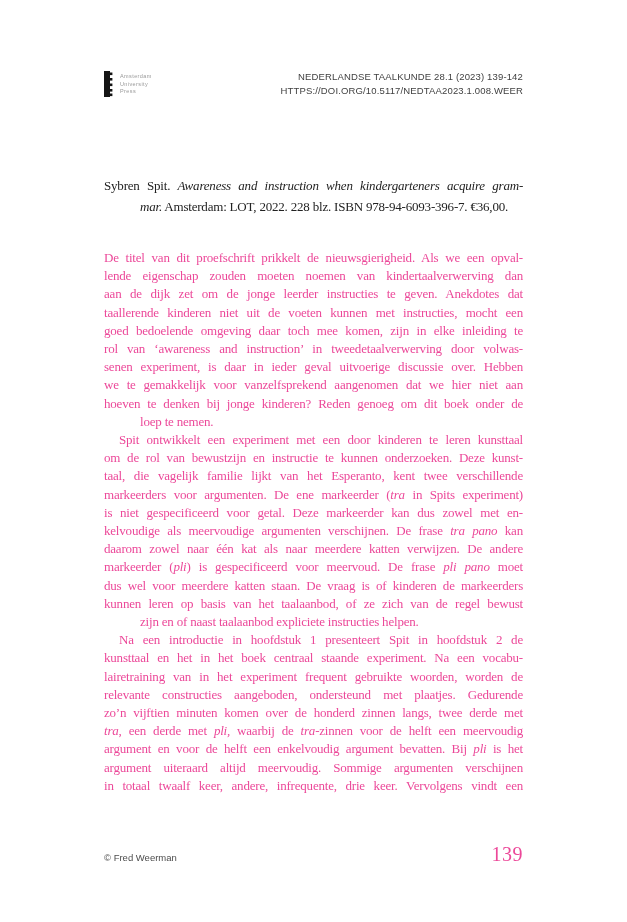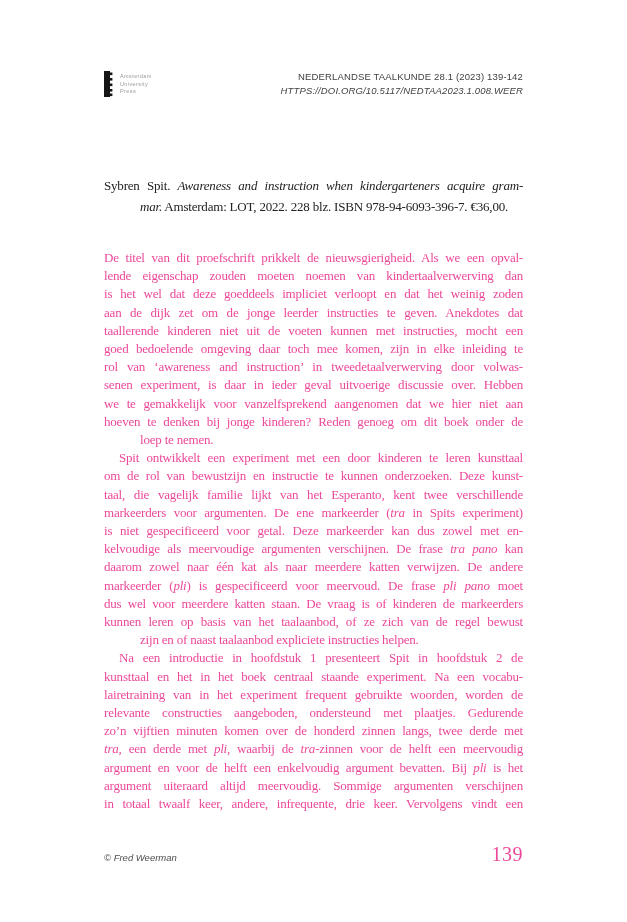--- a/index.html
+++ b/index.html
@@ -17,21 +17,21 @@
   .logo svg { display:block; }
   .logo-text {
     margin-left:7px; margin-top:2px;
     font-family:"Liberation Sans", sans-serif;
     font-size:5.5px; line-height:7.5px; color:#999999; letter-spacing:0.4px;
   }
   .header-right {
     text-align:right; font-family:"Liberation Sans", sans-serif;
     color:#414141; font-size:9.5px; line-height:14px; letter-spacing:0.15px;
   }
-  .doi-line { font-style:italic; }
+  .doi-line { }
 
   
   .citation {
     position:absolute; top:176px; left:104px; width:419px;
     font-size:13px; line-height:20.5px; color:#222222; letter-spacing:-0.2px;
   }
 
   
   .body-text {
     position:absolute; top:249px; left:104px; width:419px;
@@ -42,21 +42,21 @@
   .tlast { text-align-last:left;margin-left:36px; }
   .tindent { text-indent:15px; }
   .it { font-style:italic; }
 
   
   .footer {
     position:absolute; top:843px; left:104px; width:419px;
     display:flex; justify-content:space-between; align-items:baseline;
   }
   .copyright {
-    font-family:"Liberation Sans", sans-serif; font-size:9.5px; color:#4d4d4d;font-style:italic;
+    font-family:"Liberation Sans", sans-serif; font-size:9.5px; color:#4d4d4d;
   }
   .page-number { font-size:20px; color:#ec4899; letter-spacing:0.5px; }
 </style>
 </head>
 <body>
 
 <div class="page">
 
   <div class="header">
     <div class="logo">
@@ -83,21 +83,20 @@
   </div>
 
   <div class="citation">
       <div class="tline"><span>Sybren Spit. </span><span class="it">Awareness and instruction when kindergarteners acquire gram-</span></div>
       <div class="tline tlast"><span class="it">mar.</span><span> Amsterdam: LOT, 2022. 228 blz. ISBN 978-94-6093-396-7. €36,00.</span></div>
     </div>
 
   <div class="body-text">
       <div class="tline"><span>De titel van dit proefschrift prikkelt de nieuwsgierigheid. Als we een opval-</span></div>
       <div class="tline"><span>lende eigenschap zouden moeten noemen van kindertaalverwerving dan</span></div>
-      <div class="tline"><span>is het wel dat deze goeddeels impliciet verloopt en dat het weinig zoden</span></div>
       <div class="tline"><span>aan de dijk zet om de jonge leerder instructies te geven. Anekdotes dat</span></div>
       <div class="tline"><span>taallerende kinderen niet uit de voeten kunnen met instructies, mocht een</span></div>
       <div class="tline"><span>goed bedoelende omgeving daar toch mee komen, zijn in elke inleiding te</span></div>
       <div class="tline"><span>rol van ‘awareness and instruction’ in tweedetaalverwerving door volwas-</span></div>
       <div class="tline"><span>senen experiment, is daar in ieder geval uitvoerige discussie over. Hebben</span></div>
       <div class="tline"><span>we te gemakkelijk voor vanzelfsprekend aangenomen dat we hier niet aan</span></div>
       <div class="tline"><span>hoeven te denken bij jonge kinderen? Reden genoeg om dit boek onder de</span></div>
       <div class="tline tlast"><span>loep te nemen.</span></div>
       <div class="tline tindent"><span>Spit ontwikkelt een experiment met een door kinderen te leren kunsttaal</span></div>
       <div class="tline"><span>om de rol van bewustzijn en instructie te kunnen onderzoeken. Deze kunst-</span></div>

